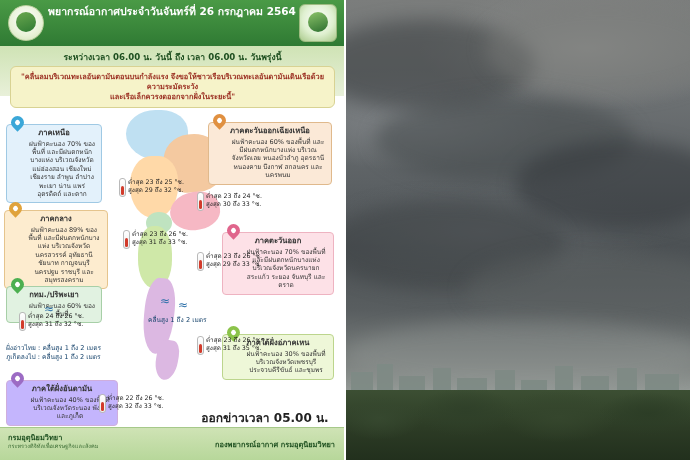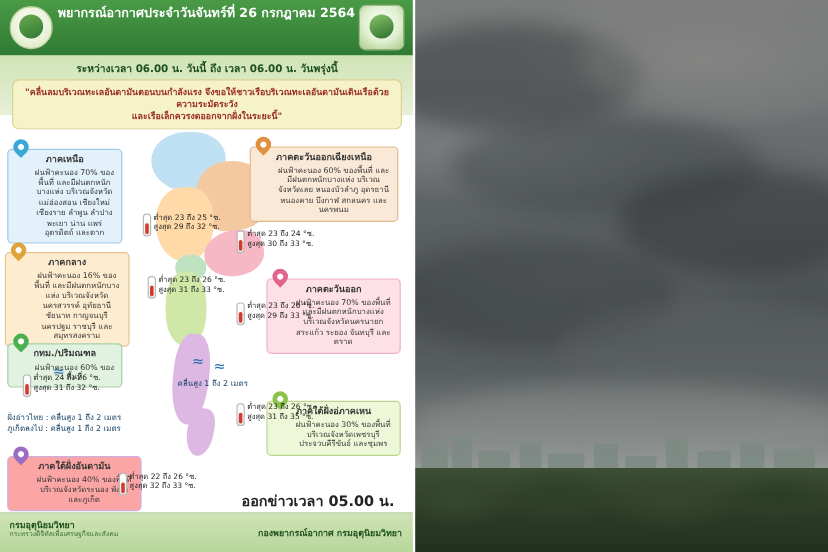--- a/index.html
+++ b/index.html
@@ -99,21 +99,21 @@
   .pin i:after{
     content:"";position:absolute;left:4px;top:4px;width:5px;height:5px;border-radius:50%;background:#fff;
   }
 
   .b-north{left:6px;top:16px;width:96px;background:#e3f1fb;border:1px solid #9fc9e4;}
   .b-ne{left:208px;top:14px;width:124px;background:#fbe9d7;border:1px solid #e0b98c;}
   .b-central{left:4px;top:102px;width:104px;background:#fdeccf;border:1px solid #e5c48d;}
   .b-east{left:222px;top:124px;width:112px;background:#fde1e7;border:1px solid #eeb3c1;}
   .b-bkk{left:6px;top:178px;width:96px;background:#e1f2e1;border:1px solid #a7cfa7;}
   .b-southe{left:222px;top:226px;width:112px;background:#eef7d8;border:1px solid #bcd58d;}
-  .b-southw{left:6px;top:272px;width:112px;background:#fca5a5;border:1px solid #cfaedd;}
+  .b-southw{left:6px;top:272px;width:112px;background:#c4b5fd;border:1px solid #cfaedd;}
 
   
   .temp{
     position:absolute;font-size:6.3px;line-height:8px;color:#1c1c1c;text-align:left;
     white-space:nowrap;
   }
   .temp .th{
     position:absolute;left:-9px;top:0px;width:5px;height:17px;border-radius:3px;
     background:linear-gradient(180deg,#ffffff,#ececec);border:1px solid #b9b9b9;
   }
@@ -252,21 +252,21 @@
         <span class="th"></span>
         <div>ต่ำสุด 23 ถึง 24 °ซ.</div>
         <div>สูงสุด 30 ถึง 33 °ซ.</div>
       </div>
 
       <div class="box b-central">
         <span class="pin">
             <i style="background:#e0a33c"></i>
           </span>
         <span class="bx-title">ภาคกลาง</span>
-        <span class="bx-body">ฝนฟ้าคะนอง 16% ของพื้นที่ และมีฝนตกหนักบางแห่ง บริเวณจังหวัดนครสวรรค์ อุทัยธานี ชัยนาท กาญจนบุรี นครปฐม ราชบุรี และสมุทรสงคราม</span>
+        <span class="bx-body">ฝนฟ้าคะนอง 89% ของพื้นที่ และมีฝนตกหนักบางแห่ง บริเวณจังหวัดนครสวรรค์ อุทัยธานี ชัยนาท กาญจนบุรี นครปฐม ราชบุรี และสมุทรสงคราม</span>
       </div>
       <div class="temp t-central">
         <span class="th"></span>
         <div>ต่ำสุด 23 ถึง 26 °ซ.</div>
         <div>สูงสุด 31 ถึง 33 °ซ.</div>
       </div>
 
       <div class="box b-east">
         <span class="pin">
             <i style="background:#e0658c"></i>
@@ -277,21 +277,21 @@
       <div class="temp t-east">
         <span class="th"></span>
         <div>ต่ำสุด 23 ถึง 26 °ซ.</div>
         <div>สูงสุด 29 ถึง 33 °ซ.</div>
       </div>
 
       <div class="box b-bkk">
         <span class="pin">
             <i style="background:#4caf50"></i>
           </span>
-        <span class="bx-title">กทม./ปริมณฑล</span>
+        <span class="bx-title">กทม./ปริพะเยา</span>
         <span class="bx-body">ฝนฟ้าคะนอง 60% ของพื้นที่</span>
       </div>
       <div class="temp t-bkk">
         <span class="th"></span>
         <div>ต่ำสุด 24 ถึง 26 °ซ.</div>
         <div>สูงสุด 31 ถึง 32 °ซ.</div>
       </div>
 
       <div class="box b-southe">
         <span class="pin">

